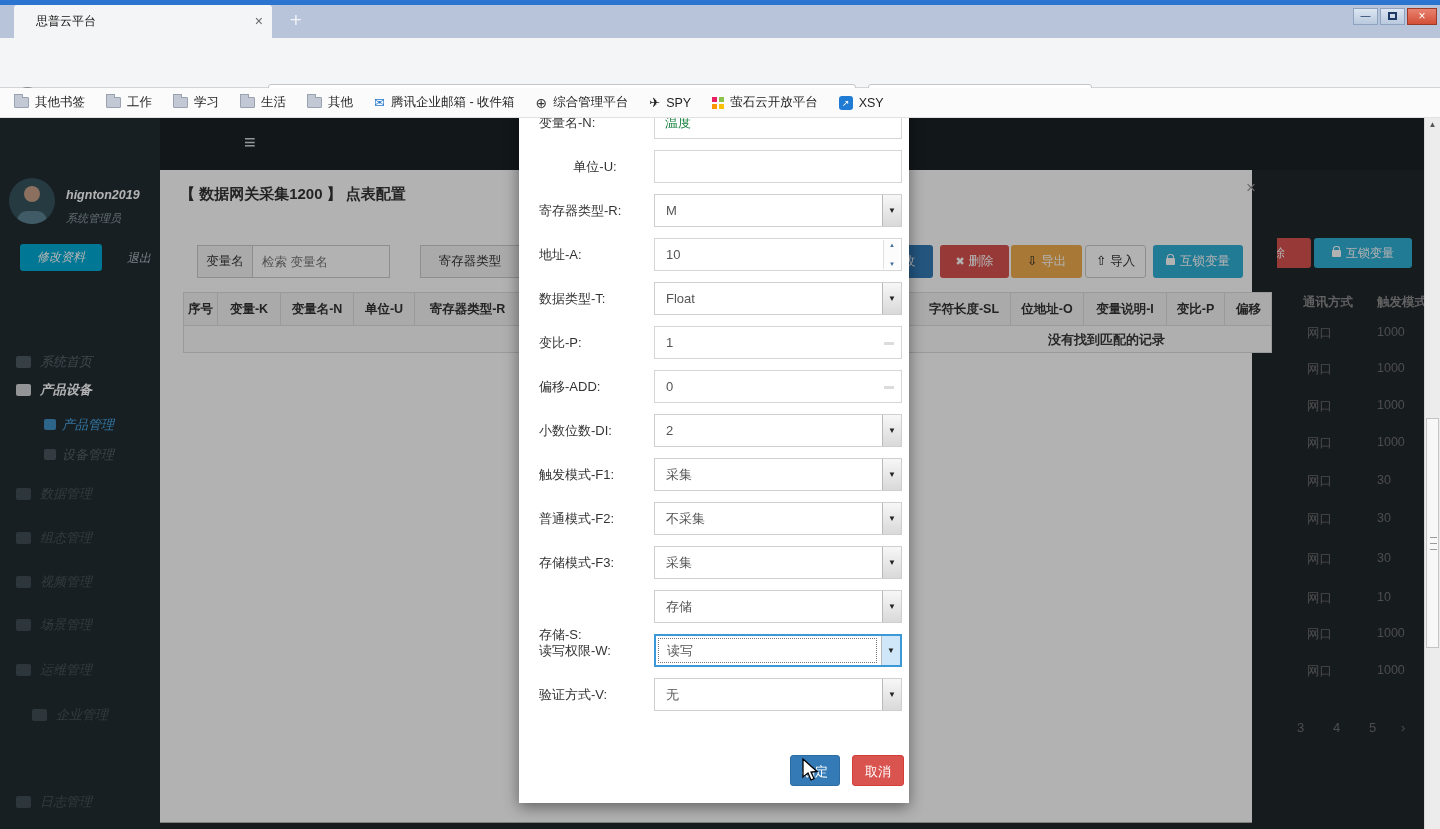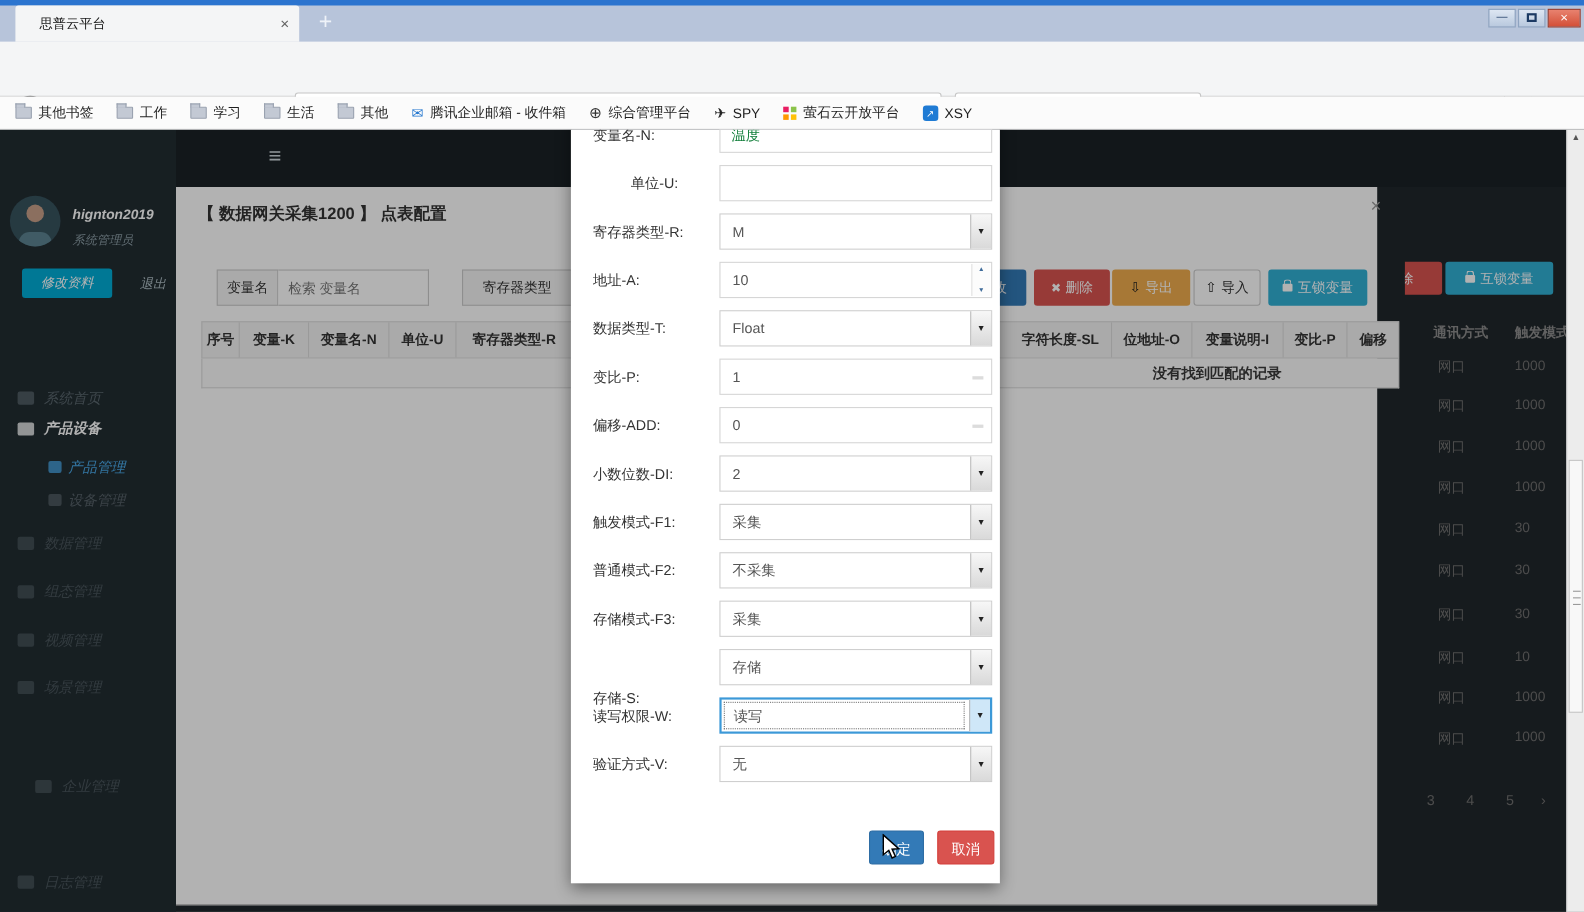--- a/index.html
+++ b/index.html
@@ -242,20 +242,24 @@
           <span class="lbl">组态管理</span>
         </div>
       <div class="a mitem" style="top:492px;">
           <span class="mico"></span>
           <span class="lbl">场景管理</span>
         </div>
       <div class="a mitem" style="top:449px;">
           <span class="mico"></span>
           <span class="lbl">视频管理</span>
         </div>
+      <div class="a mitem" style="top:537px;">
+          <span class="mico"></span>
+          <span class="lbl">运维管理</span>
+        </div>
       <div class="a mitem" style="top:582px;margin-left:16px;">
           <span class="mico"></span>
           <span class="lbl">企业管理</span>
         </div>
       <div class="a mitem" style="top:669px;">
           <span class="mico"></span>
           <span class="lbl">日志管理</span>
         </div>
       <div class="a mitem" style="top:703px;">
           <span class="lbl">权限管理</span>

